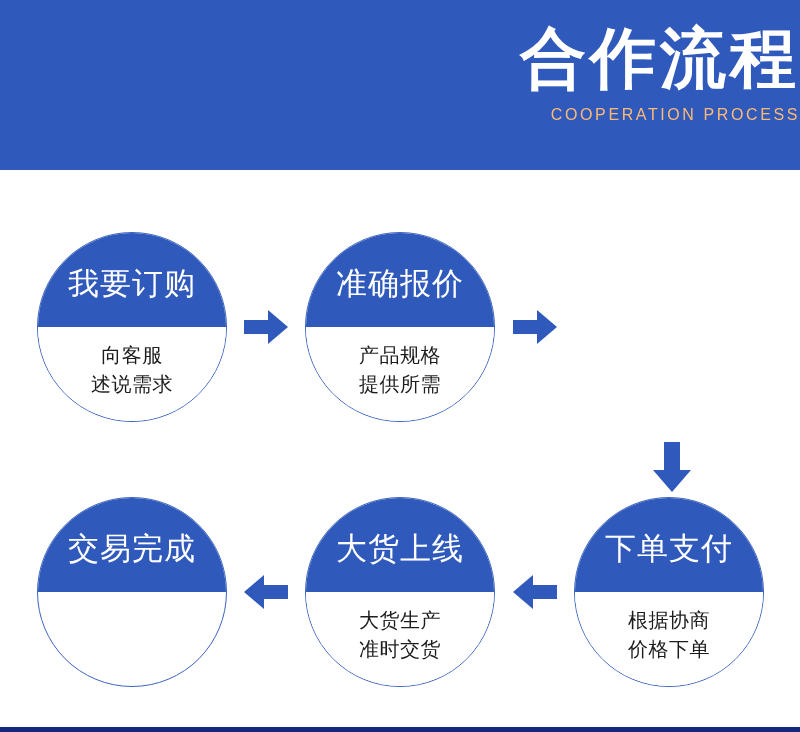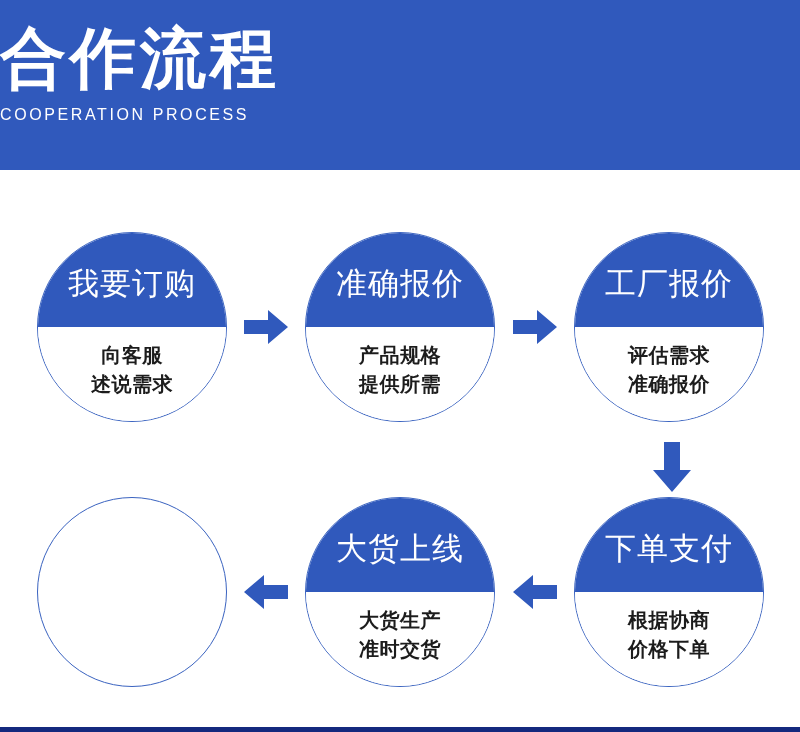--- a/index.html
+++ b/index.html
@@ -19,35 +19,35 @@
   
   .header {
     position: absolute;
     left: 0;
     top: 0;
     width: 800px;
     height: 170px;
     background: #3059bc;
     display: flex;
     flex-direction: column;
-    align-items: flex-start;
+    align-items: flex-end;
     justify-content: flex-start;
   }
   .header-title {
     margin-top: 22px;
     color: #ffffff;
     font-size: 66px;
     line-height: 72px;
     font-weight: bold;
     letter-spacing: 4px;
     white-space: nowrap;
   }
   .header-subtitle {
     margin-top: 12px;
-    color: #ffffff;
+    color: #fdba74;
     font-size: 16px;
     letter-spacing: 2.6px;
     font-weight: normal;
     white-space: nowrap;
   }
 
   
   .flow {
     position: absolute;
     left: 0;
@@ -94,21 +94,20 @@
     top: 50%;
     width: 100%;
     height: 50%;
     background: #ffffff;
     display: flex;
     flex-direction: column;
     align-items: center;
     justify-content: flex-start;
     padding-top: 14px;
     box-sizing: border-box;
-    font-weight: bold;
   }
   .node-desc-line {
     color: #1c1c1c;
     font-size: 20px;
     line-height: 29px;
     letter-spacing: 0.5px;
     white-space: nowrap;
   }
 
   
@@ -164,29 +163,20 @@
   <div class="node" id="node-2">
     <div class="node-top">
       <span class="node-title">准确报价</span>
     </div>
     <div class="node-bottom">
       <span class="node-desc-line">产品规格</span>
       <span class="node-desc-line">提供所需</span>
     </div>
   </div>
 
-  <div class="node" id="node-3">
-    <div class="node-top">
-      <span class="node-title">工厂报价</span>
-    </div>
-    <div class="node-bottom">
-      <span class="node-desc-line">评估需求</span>
-      <span class="node-desc-line">准确报价</span>
-    </div>
-  </div>
 
   <div class="node" id="node-4">
     <div class="node-top">
       <span class="node-title">下单支付</span>
     </div>
     <div class="node-bottom">
       <span class="node-desc-line">根据协商</span>
       <span class="node-desc-line">价格下单</span>
     </div>
   </div>
@@ -195,20 +185,23 @@
     <div class="node-top">
       <span class="node-title">大货上线</span>
     </div>
     <div class="node-bottom">
       <span class="node-desc-line">大货生产</span>
       <span class="node-desc-line">准时交货</span>
     </div>
   </div>
 
   <div class="node" id="node-6">
+    <div class="node-top">
+      <span class="node-title">交易完成</span>
+    </div>
   </div>
 
   <div class="arrow" id="arrow-1">
     <svg width="44" height="34" viewBox="0 0 44 34">
       <polygon points="0,10 24,10 24,0 44,17 24,34 24,24 0,24" fill="#3059bc"></polygon>
     </svg>
   </div>
 
   <div class="arrow" id="arrow-2">
     <svg width="44" height="34" viewBox="0 0 44 34">

